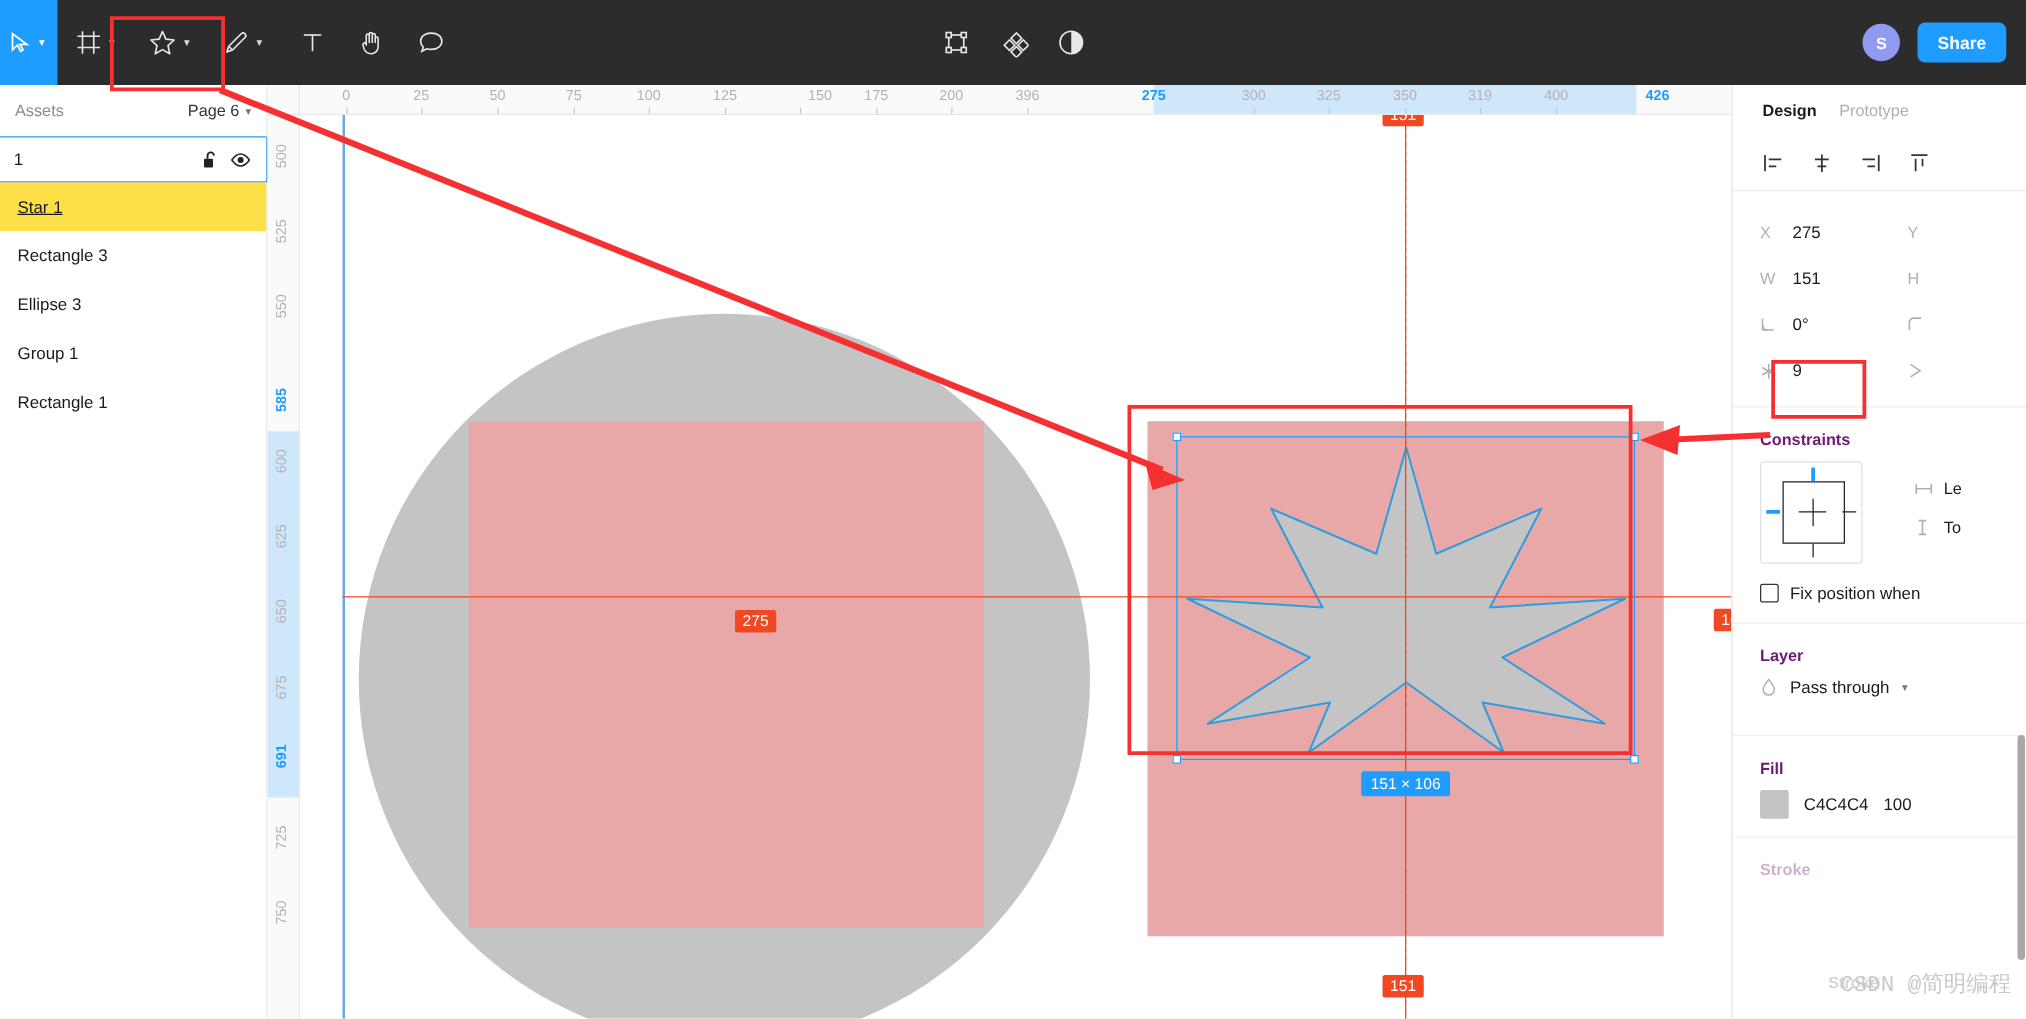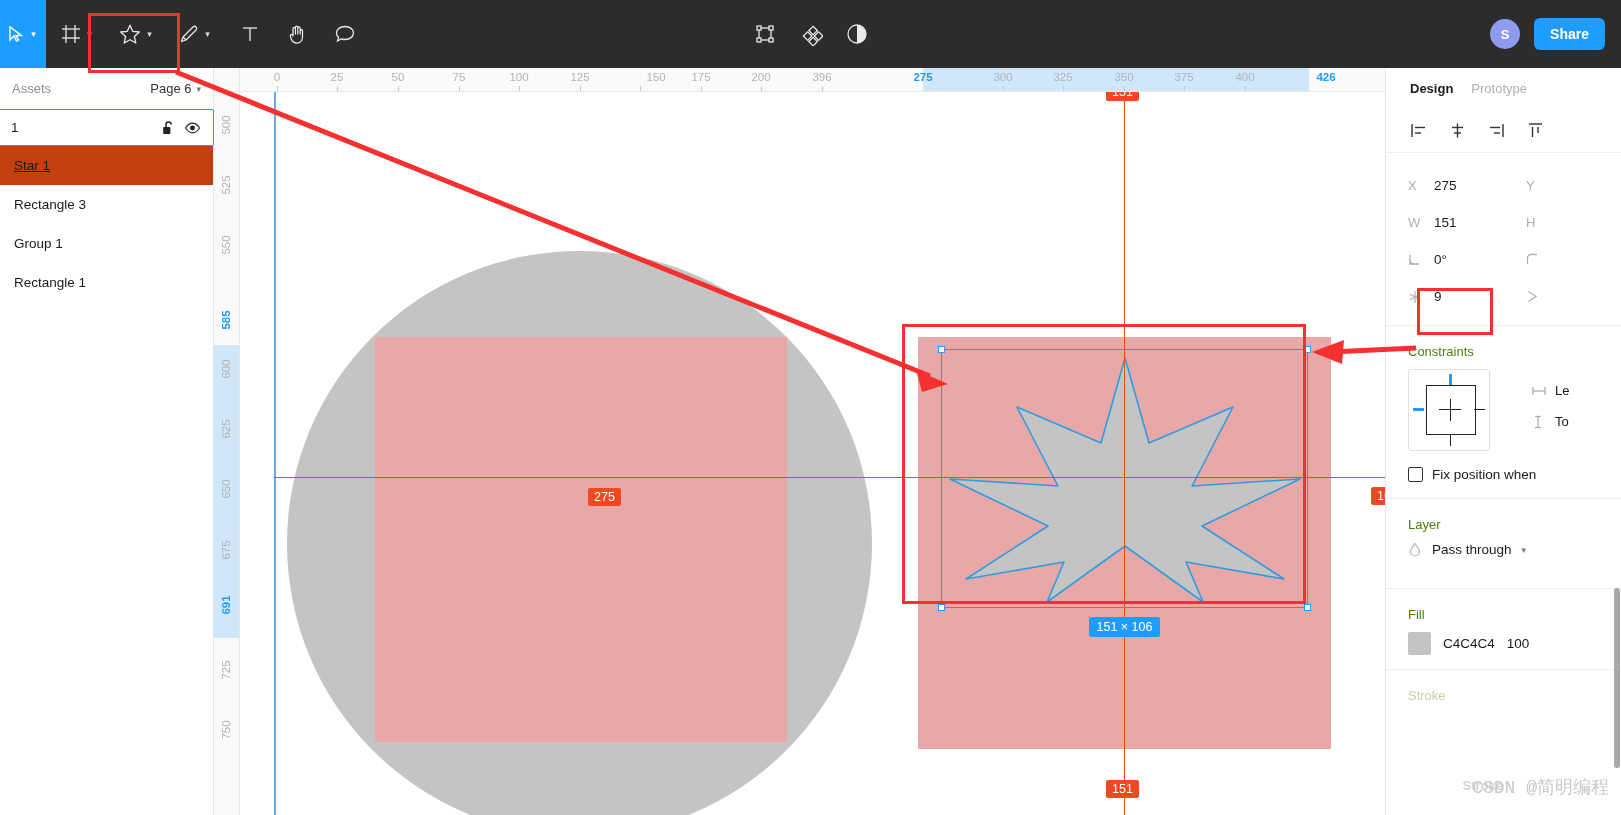--- a/index.html
+++ b/index.html
@@ -69,21 +69,21 @@
     border: 1px solid #1e9cff; border-radius: 2px;
     display: flex; align-items: center; padding: 0 12px 0 14px;
     font-size: 13.5px; color: #1a1a1a; background: #fff;
   }
   .frame-row .nm { flex: 1; }
   .frame-row .ico { margin-left: 8px; display: flex; align-items: center; }
   .layer-row {
     height: 39px; display: flex; align-items: center; padding-left: 14px;
     font-size: 13.5px; color: #1a1a1a;
   }
-  .layer-row.selected { background: #c2410c; text-decoration: underline; }
+  .layer-row.selected { background: #fde047; text-decoration: underline; }
 
   
   .ruler-h {
     position: absolute; top: 68px; left: 240px; width: 1174px; height: 24px;
     background: #fafafa; border-bottom: 1px solid #e8e8e8; overflow: hidden;
   }
   .ruler-h .sel-band {
     position: absolute; top: 0; height: 24px; background: #cfe7fb;
   }
   .ruler-h .tk {
@@ -219,21 +219,21 @@
   .prop-row {
     display: flex; align-items: center; height: 37px; padding: 0 22px;
     font-size: 13.5px; color: #1a1a1a; position: relative;
   }
   .prop-row .lbl {
     width: 26px; color: #b0b0b0; font-size: 13px; display: flex; align-items: center;
   }
   .prop-row .val { width: 92px; }
   .prop-row .lbl2 { color: #b0b0b0; font-size: 13px; display: flex; align-items: center; }
   .sec-title {
-    font-size: 13px; font-weight: 400; color: #4d7c0f; padding: 18px 22px 10px 22px;
+    font-size: 13px; font-weight: 700; color: #701a75; padding: 18px 22px 10px 22px;
   }
   .constraints-body { padding: 0 22px 10px 22px; display: flex; align-items: flex-start; gap: 22px; }
   .cbox {
     width: 82px; height: 82px; border: 1px solid #e0e0e0; border-radius: 3px;
     position: relative;
   }
   .cbox .inner {
     position: absolute; left: 17px; top: 15px; width: 50px; height: 50px;
     border: 1.2px solid #222;
   }
@@ -393,20 +393,23 @@
         </svg>
       </span>
     </div>
 
     <div>
       <div class="layer-row selected">
         <span>Star 1</span>
       </div>
       <div class="layer-row">
         <span>Rectangle 3</span>
+      </div>
+      <div class="layer-row">
+        <span>Ellipse 3</span>
       </div>
       <div class="layer-row">
         <span>Group 1</span>
       </div>
       <div class="layer-row">
         <span>Rectangle 1</span>
       </div>
     </div>
   </div>
 
@@ -421,21 +424,21 @@
     <span class="tk" style="left:279px">100</span>
     <span class="tk" style="left:340px">125</span>
     <span class="tk" style="left:416px">150</span>
     <span class="tk" style="left:461px">175</span>
     <span class="tk" style="left:521px">200</span>
     <span class="tk" style="left:582px">396</span>
     <span class="tk hl" style="left:683px">275</span>
     <span class="tk" style="left:763px">300</span>
     <span class="tk" style="left:823px">325</span>
     <span class="tk" style="left:884px">350</span>
-    <span class="tk" style="left:944px">375</span>
+    <span class="tk" style="left:944px">319</span>
     <span class="tk" style="left:1005px">400</span>
     <span class="tk hl" style="left:1086px">426</span>
     <span class="tick-mark" style="left:37px"></span>
       <span class="tick-mark" style="left:97px"></span>
     <span class="tick-mark" style="left:158px"></span>
       <span class="tick-mark" style="left:219px"></span>
     <span class="tick-mark" style="left:279px"></span>
       <span class="tick-mark" style="left:340px"></span>
     <span class="tick-mark" style="left:400px"></span>
       <span class="tick-mark" style="left:461px"></span>

